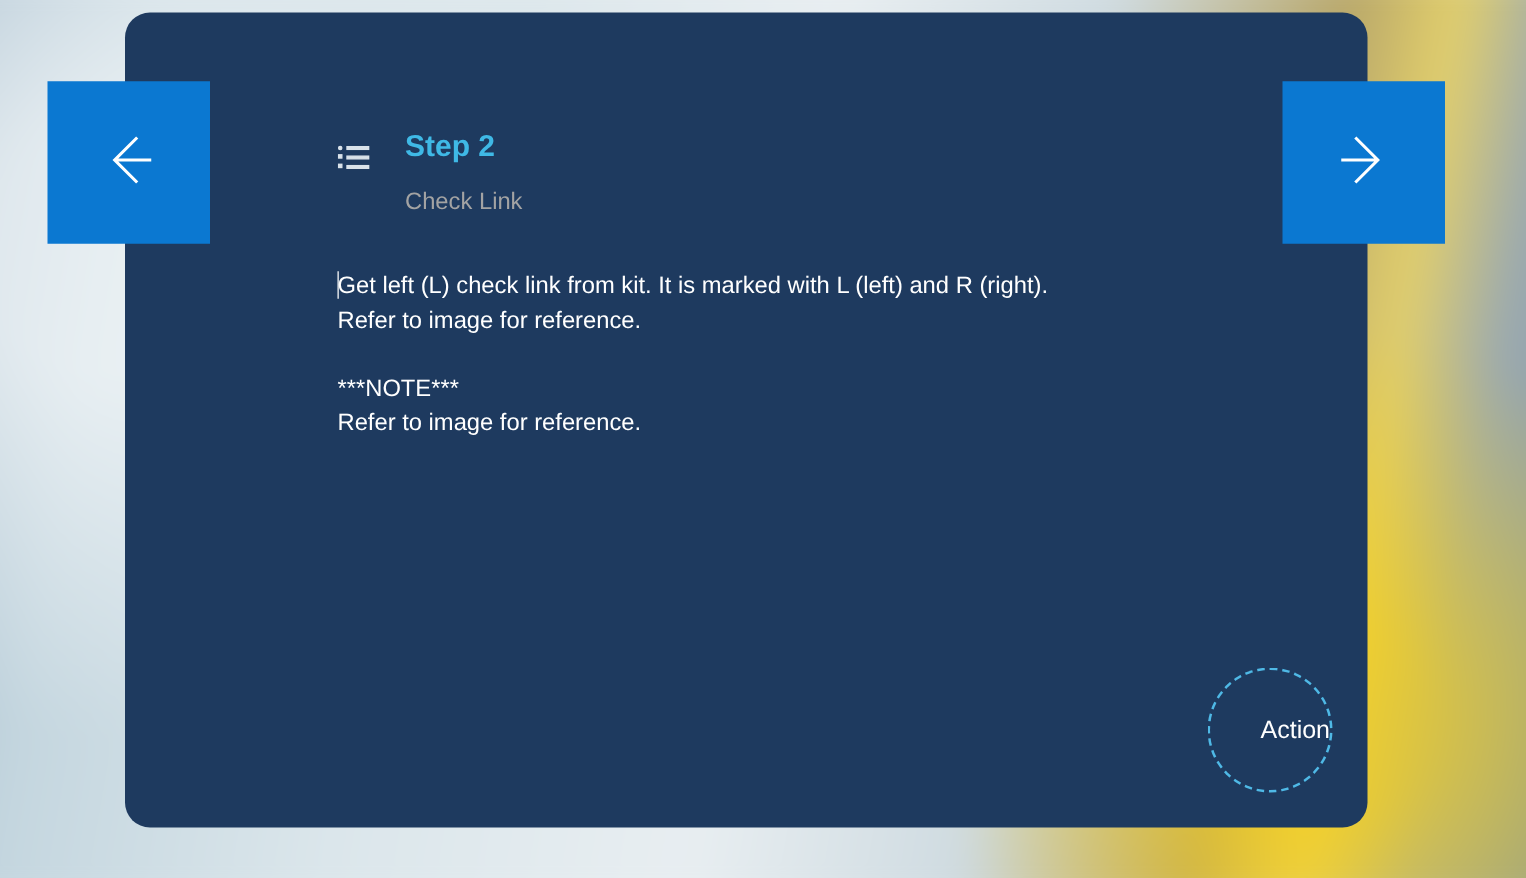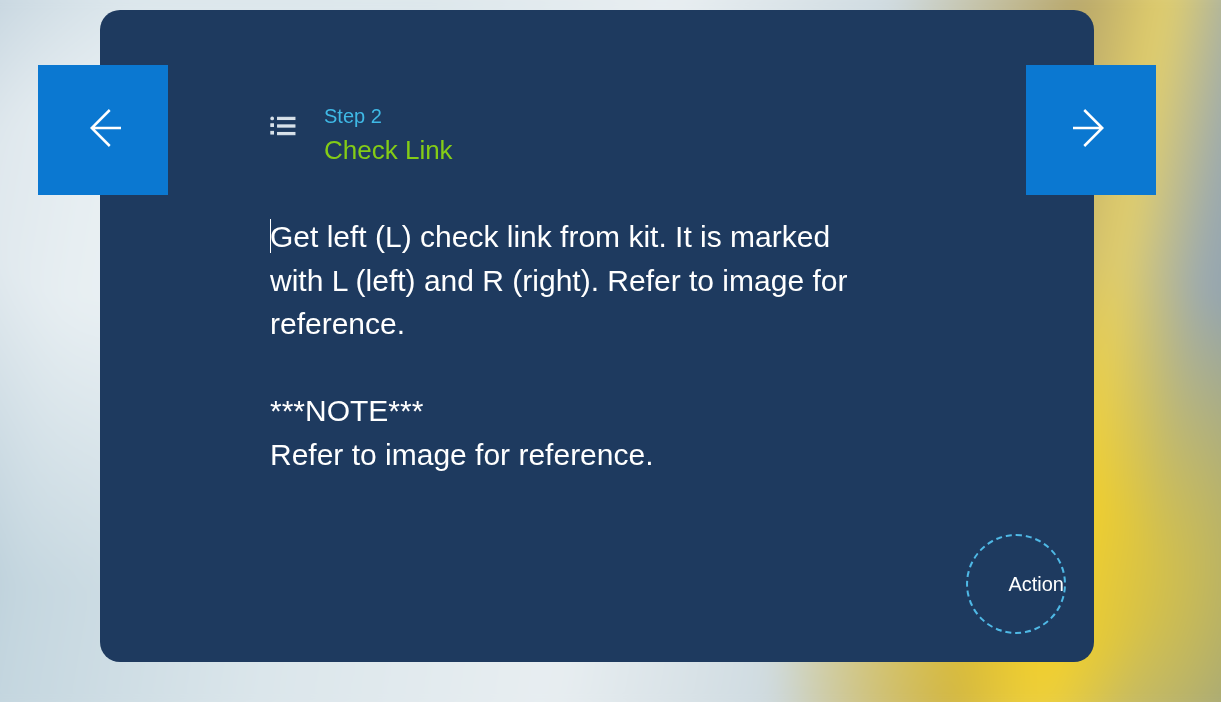--- a/index.html
+++ b/index.html
@@ -63,38 +63,38 @@
     position: absolute;
     left: 170px;
     top: 95px;
     display: flex;
     align-items: flex-start;
   }
   .header .list-icon { margin-right: 28px; margin-top: 8px; }
   .header .list-icon svg { width: 26px; height: 26px; stroke: #d9e2ea; fill: #d9e2ea; }
 
   .step-label {
-    font-size: 20px;
-    font-weight: 400;
+    font-size: 24px;
+    font-weight: 700;
     color: #3fb9e6;
     line-height: 1.1;
   }
   .step-title {
-    font-size: 26px;
+    font-size: 19px;
     font-weight: 400;
-    color: #84cc16;
-    margin-top: 8px;
+    color: #a3a3a3;
+    margin-top: 20px;
   }
 
   .body-text {
     position: absolute;
     left: 170px;
     top: 205px;
     width: 620px;
-    font-size: 30px;
+    font-size: 19px;
     line-height: 1.45;
     color: #ffffff;
     white-space: pre-line;
     font-weight: 400;
   }
   .cursor-bar {
     display:inline-block;
     width:1px;
     height:1.15em;
     background:#ffffff;

